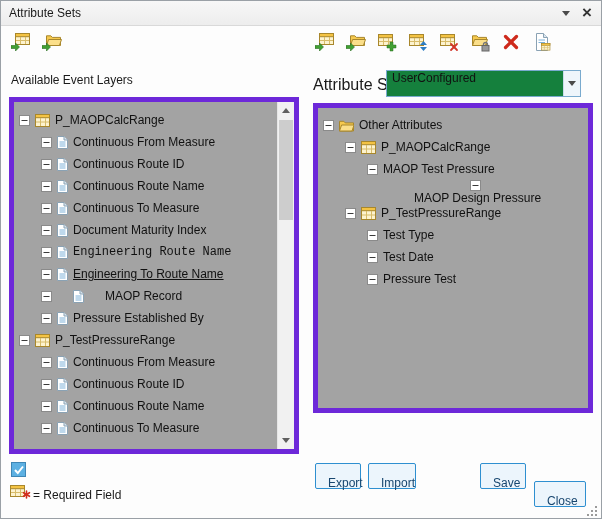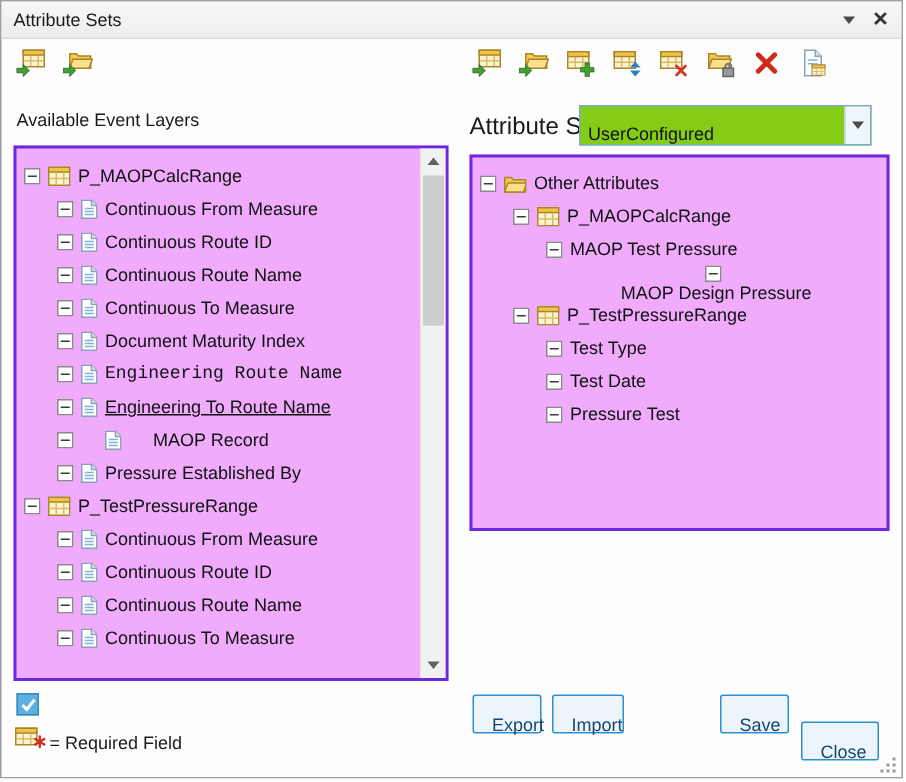--- a/index.html
+++ b/index.html
@@ -23,29 +23,29 @@
   .toolbar { position:absolute; top:26px; left:0; right:0; height:32px; }
   .tool-group { position:absolute; top:3px; display:flex; gap:7px; }
   .tool-group.left { left:8px; }
   .tool-group.right { left:312px; }
   .tool-btn { width:24px; height:24px; display:flex; align-items:center; justify-content:center; }
 
   
   .avail-label { position:absolute; left:10px; top:72px; font-size:12px; color:#1a1a1a; }
   .attrset-label { position:absolute; left:312px; top:75px; font-size:16px; color:#1a1a1a; }
   .dropdown { position:absolute; left:385px; top:69px; width:195px; height:27px;
-              border:1px solid #79aace; background:#84cc16; display:flex; align-items:flex-end; font-size:12px; color:#111; }
+              border:1px solid #79aace; background:#15803d; display:flex; align-items:flex-start; font-size:12px; color:#111; }
   .dropdown .val { flex:1; padding-left:5px; overflow:hidden; white-space:nowrap; }
   .dd-btn { width:17px; height:100%; border-left:1px solid #c9dcec; background:#eef5fb;
             display:flex; align-items:center; justify-content:center; }
 
   
-  .tree-box { position:absolute; background:#f0abfc; border:2px solid #6d28d9; font-size:12px; color:#111; }
+  .tree-box { position:absolute; background:#a3a3a3; border:5px solid #6d28d9; font-size:12px; color:#111; }
   #left-box { left:8px; top:96px; width:290px; height:357px; }
-  #right-box { left:312px; top:102px; width:280px; height:251px; }
+  #right-box { left:312px; top:102px; width:280px; height:310px; }
   .tree-scroll { position:absolute; top:0; left:0; right:17px; bottom:0; overflow:hidden; padding-top:7px; }
   .tree-full { position:absolute; inset:0; overflow:hidden; padding-top:6px; }
 
   .tree-row { height:22px; display:flex; align-items:center; white-space:nowrap; }
   .tree-row .exp { display:inline-flex; margin-right:5px; flex:0 0 auto; }
   .tree-row .node-icon { display:inline-flex; margin-right:5px; flex:0 0 auto; }
   .tree-row .lbl { font-size:12px; color:#111; }
 
   
   .scrollbar { position:absolute; top:0; right:0; bottom:0; width:17px; background:#f1f1f1; border-left:1px solid #e6e6e6; }

